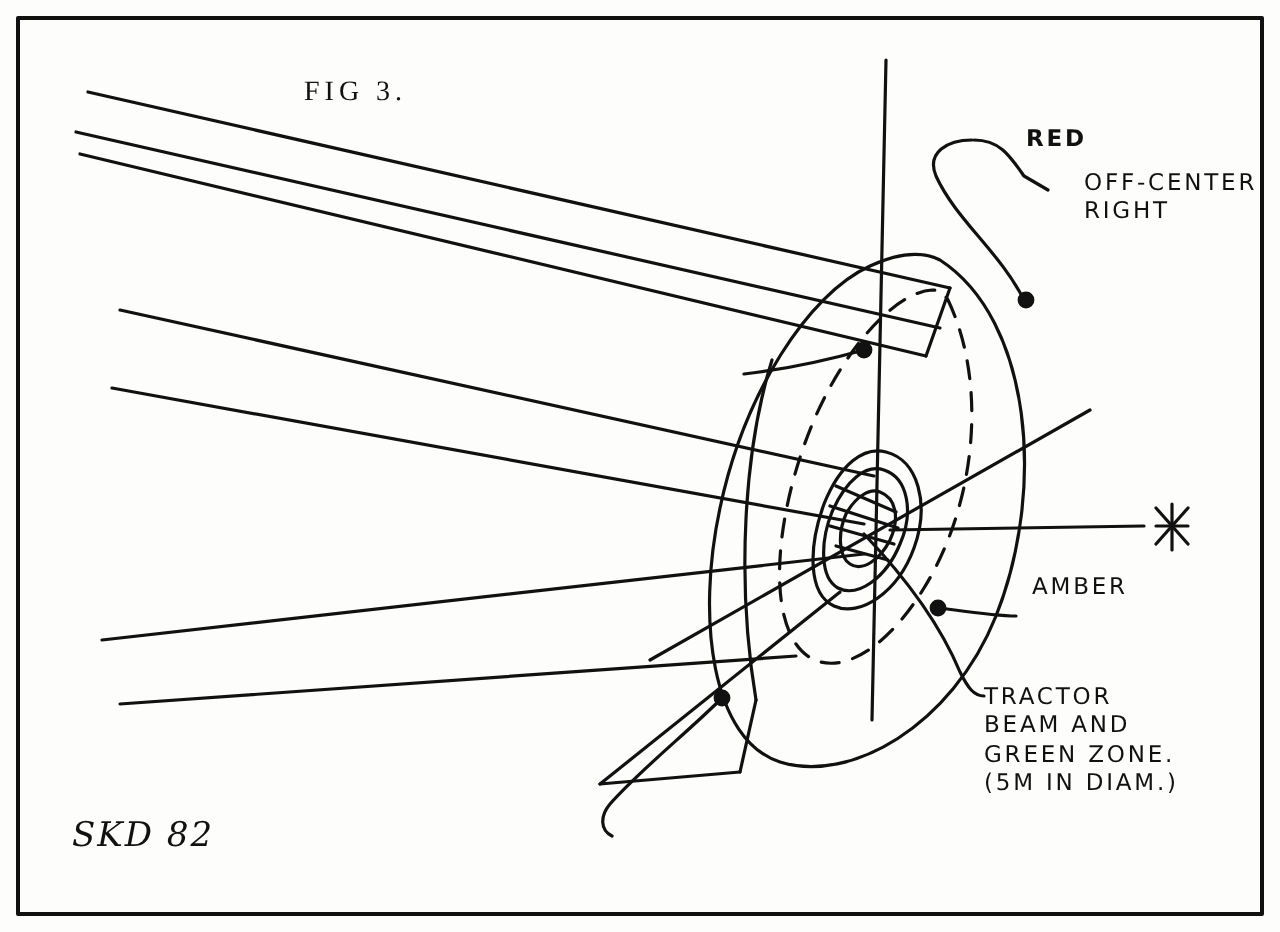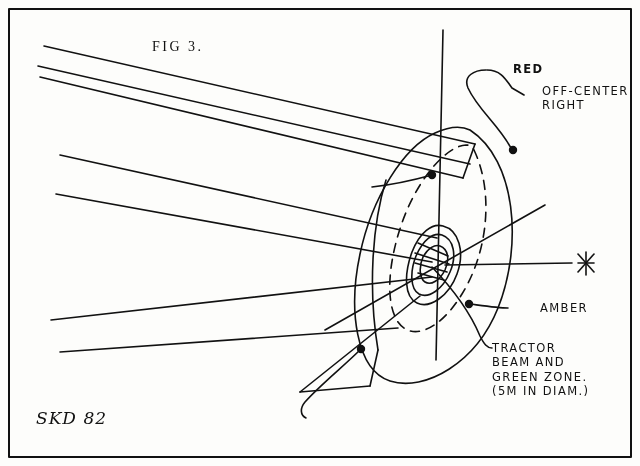--- a/index.html
+++ b/index.html
@@ -131,21 +131,21 @@
 
   <div class="lbl lbl-fig" style="left:152px; top:38px;font-family:Liberation Serif, serif;">FIG 3.</div>
 
   <div class="lbl lbl-sm" style="left:513px; top:62px;font-weight:bold;">RED</div>
 
   <div class="lbl lbl-sm" style="left:510px; top:84px;margin-left:32px;">OFF-CENTER
 RIGHT</div>
 
 
 
-  <div class="lbl lbl-sm" style="left:516px; top:301px;margin-left:24px;">AMBER</div>
+  <div class="lbl lbl-sm" style="left:516px; top:286px;">AMBER</div>
 
   <div class="lbl lbl-sm" style="left:492px; top:341px;">TRACTOR
 BEAM AND
 GREEN ZONE.
 (5M IN DIAM.)</div>
 
 
   <div class="lbl lbl-sig" style="left:36px; top:408px;">SKD 82</div>
 
 </div>

